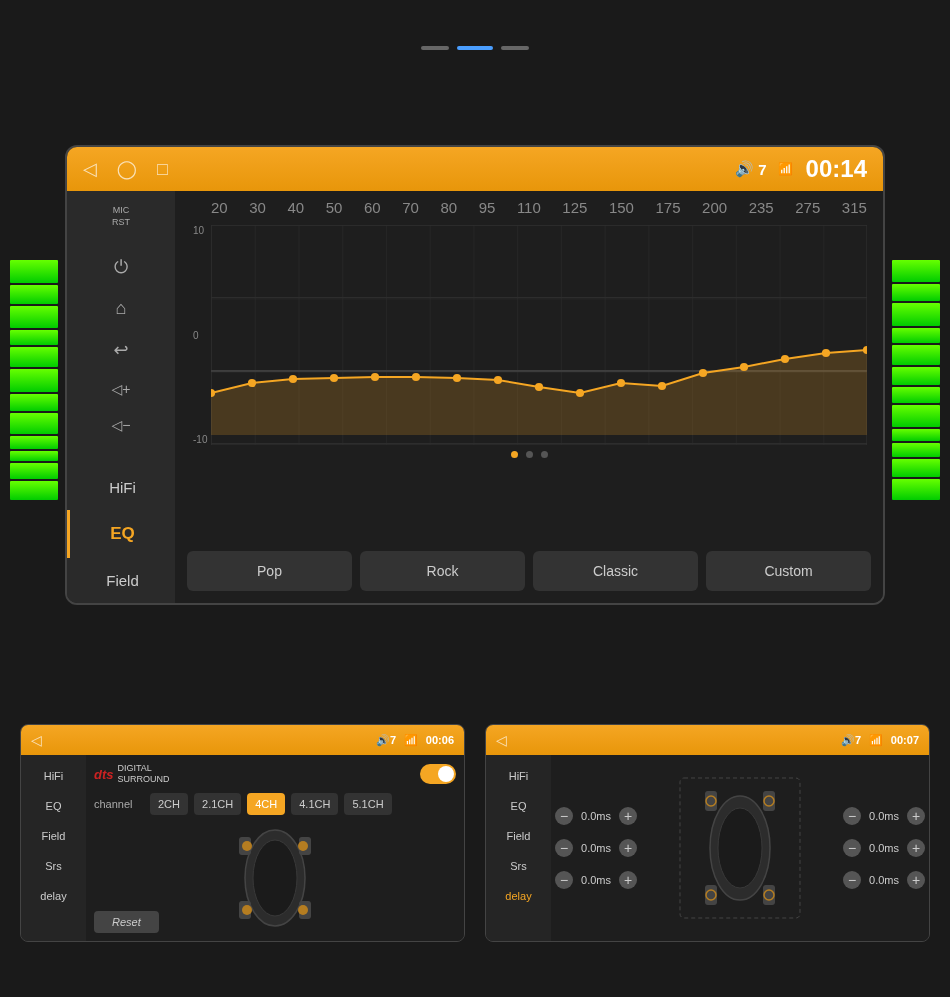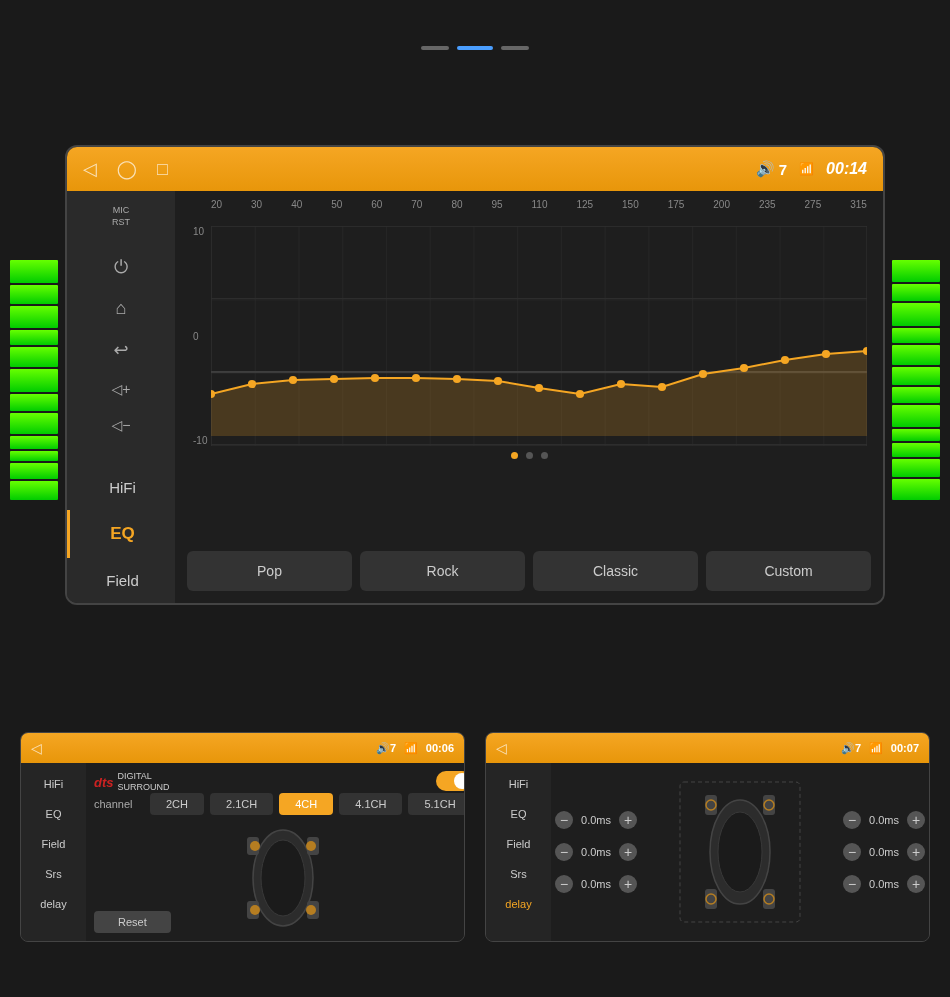--- a/index.html
+++ b/index.html
@@ -98,22 +98,21 @@
     }
     .volume-display {
       display: flex;
       align-items: center;
       gap: 4px;
       font-weight: bold;
       font-size: 15px;
     }
     .time-display {
       font-weight: bold;
-      font-size: 16px;
-      font-style: italic;
+      font-size: 24px;
     }
 
     
     .main-content {
       display: flex;
       flex: 1;
       overflow: hidden;
     }
 
     
@@ -181,23 +180,23 @@
     
     .eq-chart-container {
       flex: 1;
       position: relative;
       padding: 8px 16px;
     }
     .eq-freq-labels {
       display: flex;
       justify-content: space-between;
       color: #888;
-      font-size: 10px;
+      font-size: 15px;
       padding: 0 0 0 20px;
-      margin-bottom: 16px;
+      margin-bottom: 9px;
     }
     .eq-y-labels {
       position: absolute;
       left: 4px;
       top: 0;
       height: 100%;
       display: flex;
       flex-direction: column;
       justify-content: space-between;
       color: #888;
@@ -308,21 +307,23 @@
       flex: 1;
       background: #1e1e1e;
       padding: 8px;
       display: flex;
       flex-direction: column;
     }
 
     
     .dts-header {
       display: flex;
+      align-items: center;
       justify-content: space-between;
+      margin-bottom: 8px;
     }
     .dts-logo {
       display: flex;
       align-items: center;
       gap: 4px;
     }
     .dts-text {
       font-size: 13px;
       font-weight: bold;
       font-style: italic;
@@ -355,21 +356,21 @@
       align-items: center;
       gap: 6px;
       margin-bottom: 8px;
     }
     .channel-label {
       color: #aaa;
       font-size: 11px;
       width: 50px;
     }
     .channel-btn {
-      padding: 5px 16px;
+      padding: 5px 8px;
       background: #333;
       border: none;
       border-radius: 4px;
       color: #ccc;
       font-size: 11px;
       cursor: pointer;
     }
     .channel-btn.active {
       background: #f5a623;
       color: white;
@@ -378,27 +379,28 @@
       flex: 1;
       display: flex;
       align-items: center;
       justify-content: center;
       position: relative;
     }
     .reset-btn {
       position: absolute;
       bottom: 8px;
       left: 8px;
-      padding: 5px 24px;
+      padding: 5px 18px;
       background: #444;
       border: none;
       border-radius: 4px;
       color: #ccc;
       font-size: 11px;
       cursor: pointer;
+      font-style: italic;
     }
     .delay-control {
       display: flex;
       align-items: center;
       gap: 4px;
     }
     .delay-minus, .delay-plus {
       width: 18px;
       height: 18px;
       background: #555;

